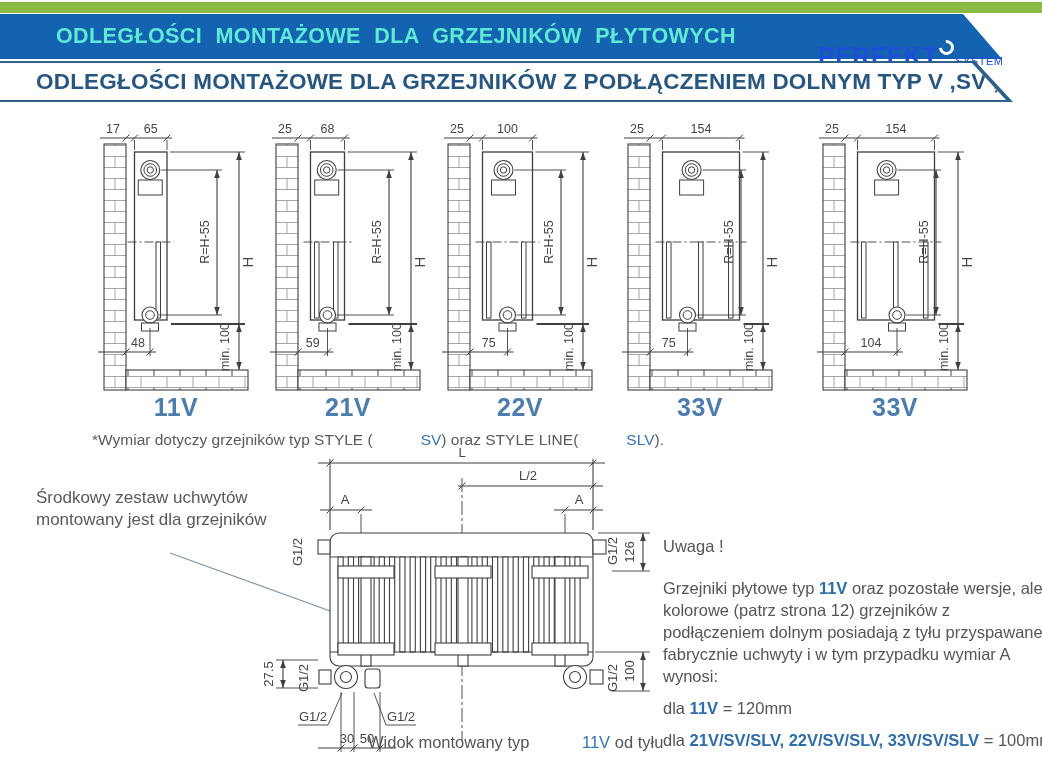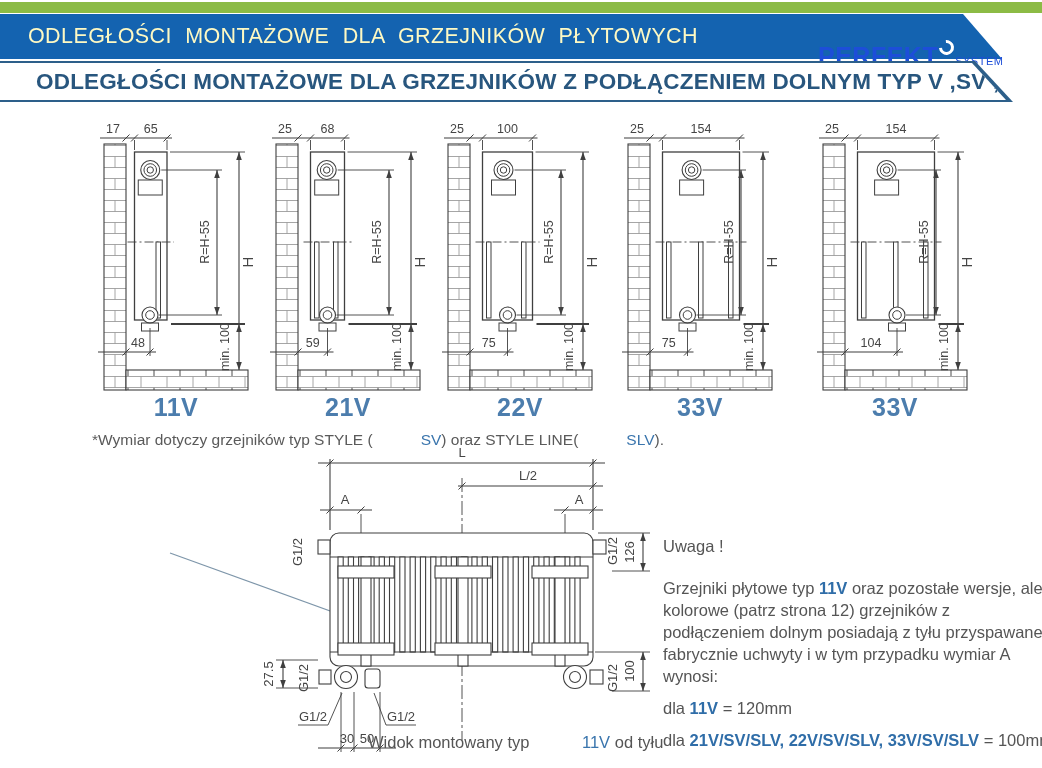--- a/index.html
+++ b/index.html
@@ -4,22 +4,22 @@
 <style>
   html,body{margin:0;padding:0;}
   body{width:1042px;height:768px;position:relative;background:#fff;overflow:hidden;
        font-family:"Liberation Sans",sans-serif;-webkit-font-smoothing:antialiased;}
   .abs{position:absolute;}
   
   .greenbar{left:0;top:2px;width:1042px;height:11px;background:#8cbb45;}
   .banner1{left:0;top:14px;width:1002px;height:45px;background:#1463b0;
            clip-path:polygon(0 0,963px 0,1002px 100%,0 100%);
            display:flex;align-items:center;}
-  .banner1 .title{color:#fef9c3;font-size:21.5px;font-weight:normal;letter-spacing:.4px;
-           word-spacing:7px;padding-left:28px;white-space:nowrap;}
+  .banner1 .title{color:#5eead4;font-size:21.5px;font-weight:bold;letter-spacing:.4px;
+           word-spacing:7px;padding-left:56px;white-space:nowrap;}
   .brand{left:818px;top:22px;display:flex;align-items:flex-end;color:#1d4ed8;}
   .brand .bn{font-size:25px;font-weight:bold;letter-spacing:.5px;line-height:1;}
   .brand .q{display:inline-block;width:9px;height:9px;border:3px solid #fff;
             border-radius:50%;border-left-color:transparent;transform:rotate(40deg);
             margin:0 0 14px 1px;}
   .brand .sys{font-size:11px;letter-spacing:.5px;margin-left:1px;line-height:1.4;margin-top:32px;}
   .b2outer{left:0;top:61px;width:1014px;height:41px;background:#2d5f8a;
            clip-path:polygon(0 0,975px 0,1013px 100%,0 100%);}
   .b2inner{position:absolute;left:0;top:2px;width:1008px;height:37px;background:#fff;
            clip-path:polygon(0 0,972px 0,1006px 100%,0 100%);display:flex;align-items:center;}
@@ -285,20 +285,22 @@
       <line x1="22" y1="240" x2="108" y2="240" stroke="#3f3f3f" stroke-width="1.1" fill="none"></line>
       <line x1="46.5" y1="243.5" x2="53.5" y2="236.5" stroke="#3f3f3f" stroke-width="1"></line>
       <line x1="98.5" y1="243.5" x2="105.5" y2="236.5" stroke="#3f3f3f" stroke-width="1"></line>
       <text x="76" y="235" font-size="12.5" fill="#454545" font-weight="normal" text-anchor="middle">104</text>
       <text x="100" y="304" font-size="25" font-weight="600" letter-spacing="0.5" fill="#4c7dad" text-anchor="middle">33V</text>
     </svg></div>
 
 <div class="abs footnote"><span>*Wymiar dotyczy grzejników typ STYLE (</span><span class="blue">SV</span><span>) oraz STYLE LINE(</span><span class="blue">SLV</span><span>).</span></div>
 
 <div class="abs bracket-note">
+  <div>Środkowy zestaw uchwytów</div>
+  <div>montowany jest dla grzejników</div>
 </div>
 
 <svg class="leader" viewBox="0 0 1042 768">
   <line x1="170" y1="553" x2="468" y2="661" stroke="#7e96aa" stroke-width="1.2"></line>
 </svg>
 
 <svg class="rear" style="left:262px;top:440px" width="400" height="330" viewBox="0 0 400 330">
 
   <line x1="68" y1="90" x2="68" y2="19"></line>
   <line x1="331" y1="90" x2="331" y2="19"></line>

